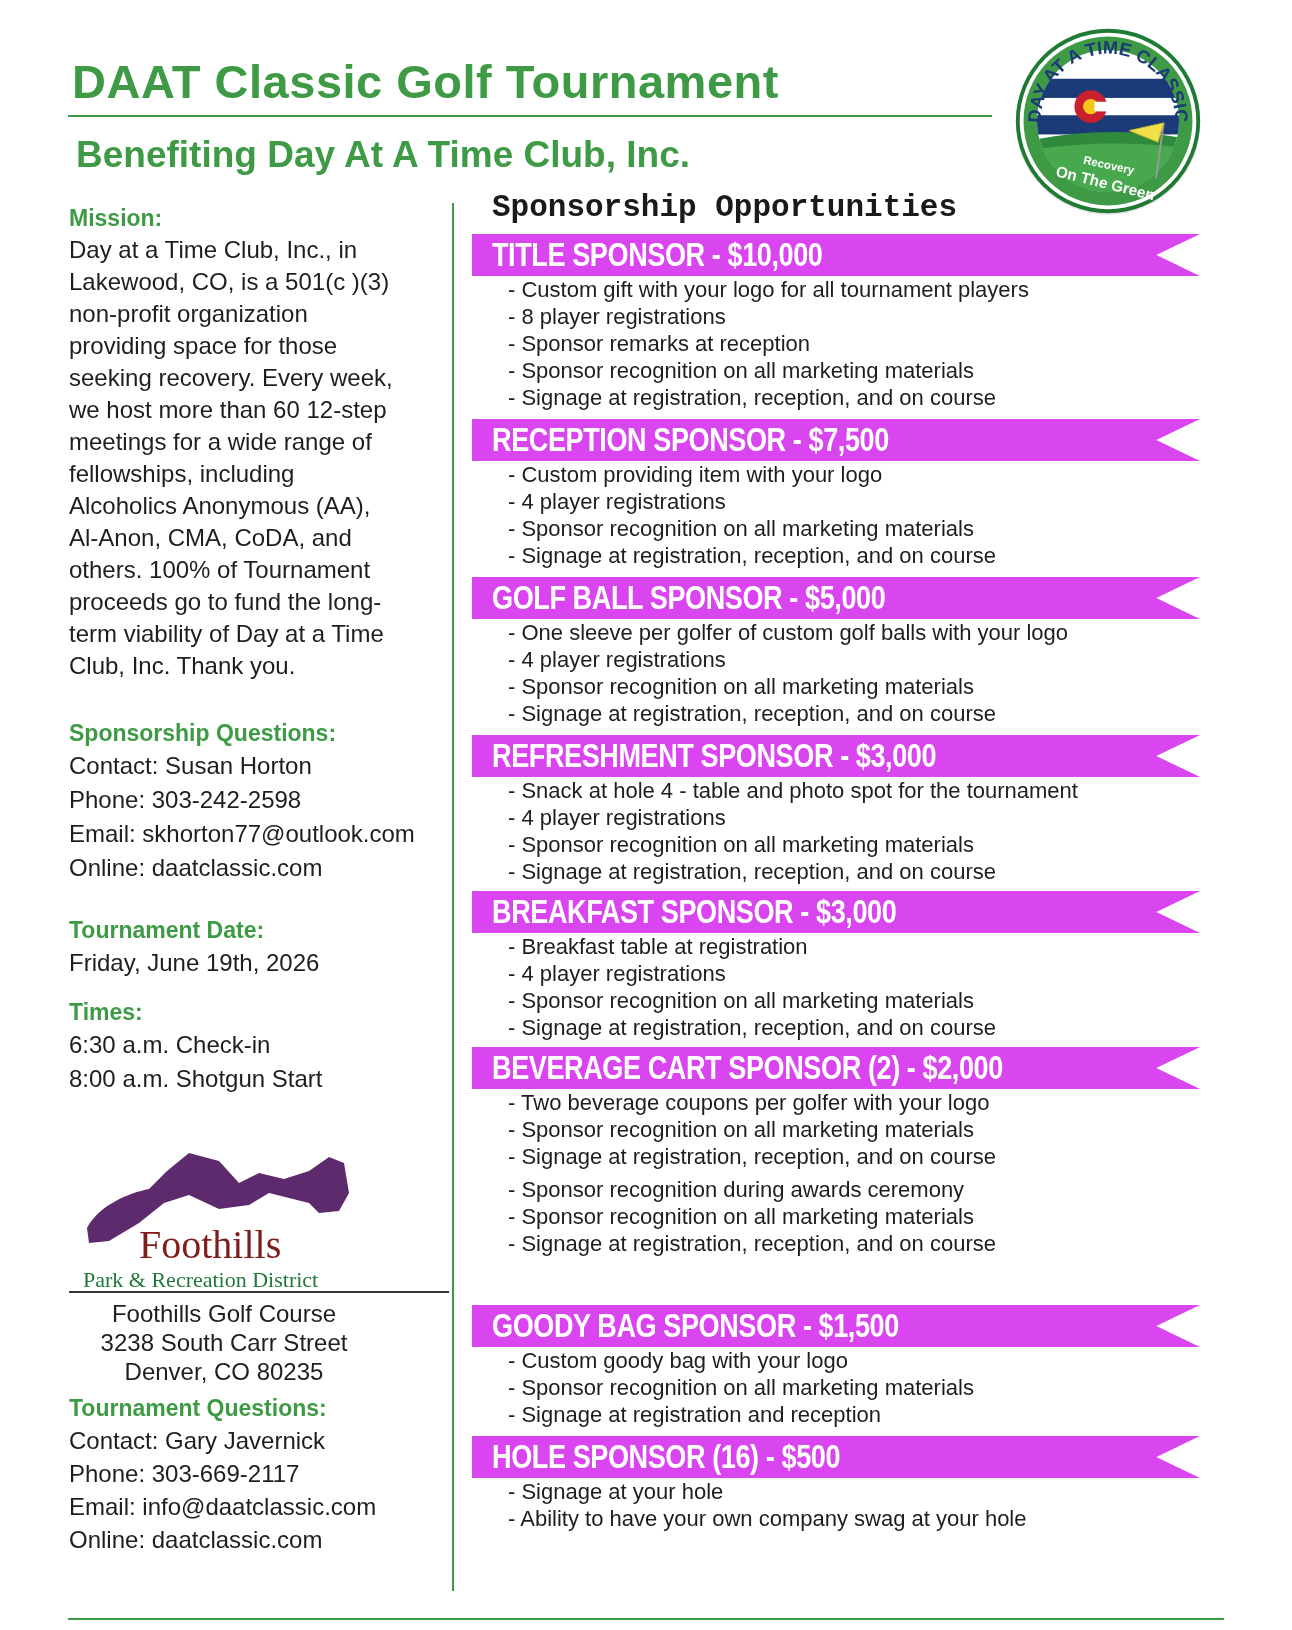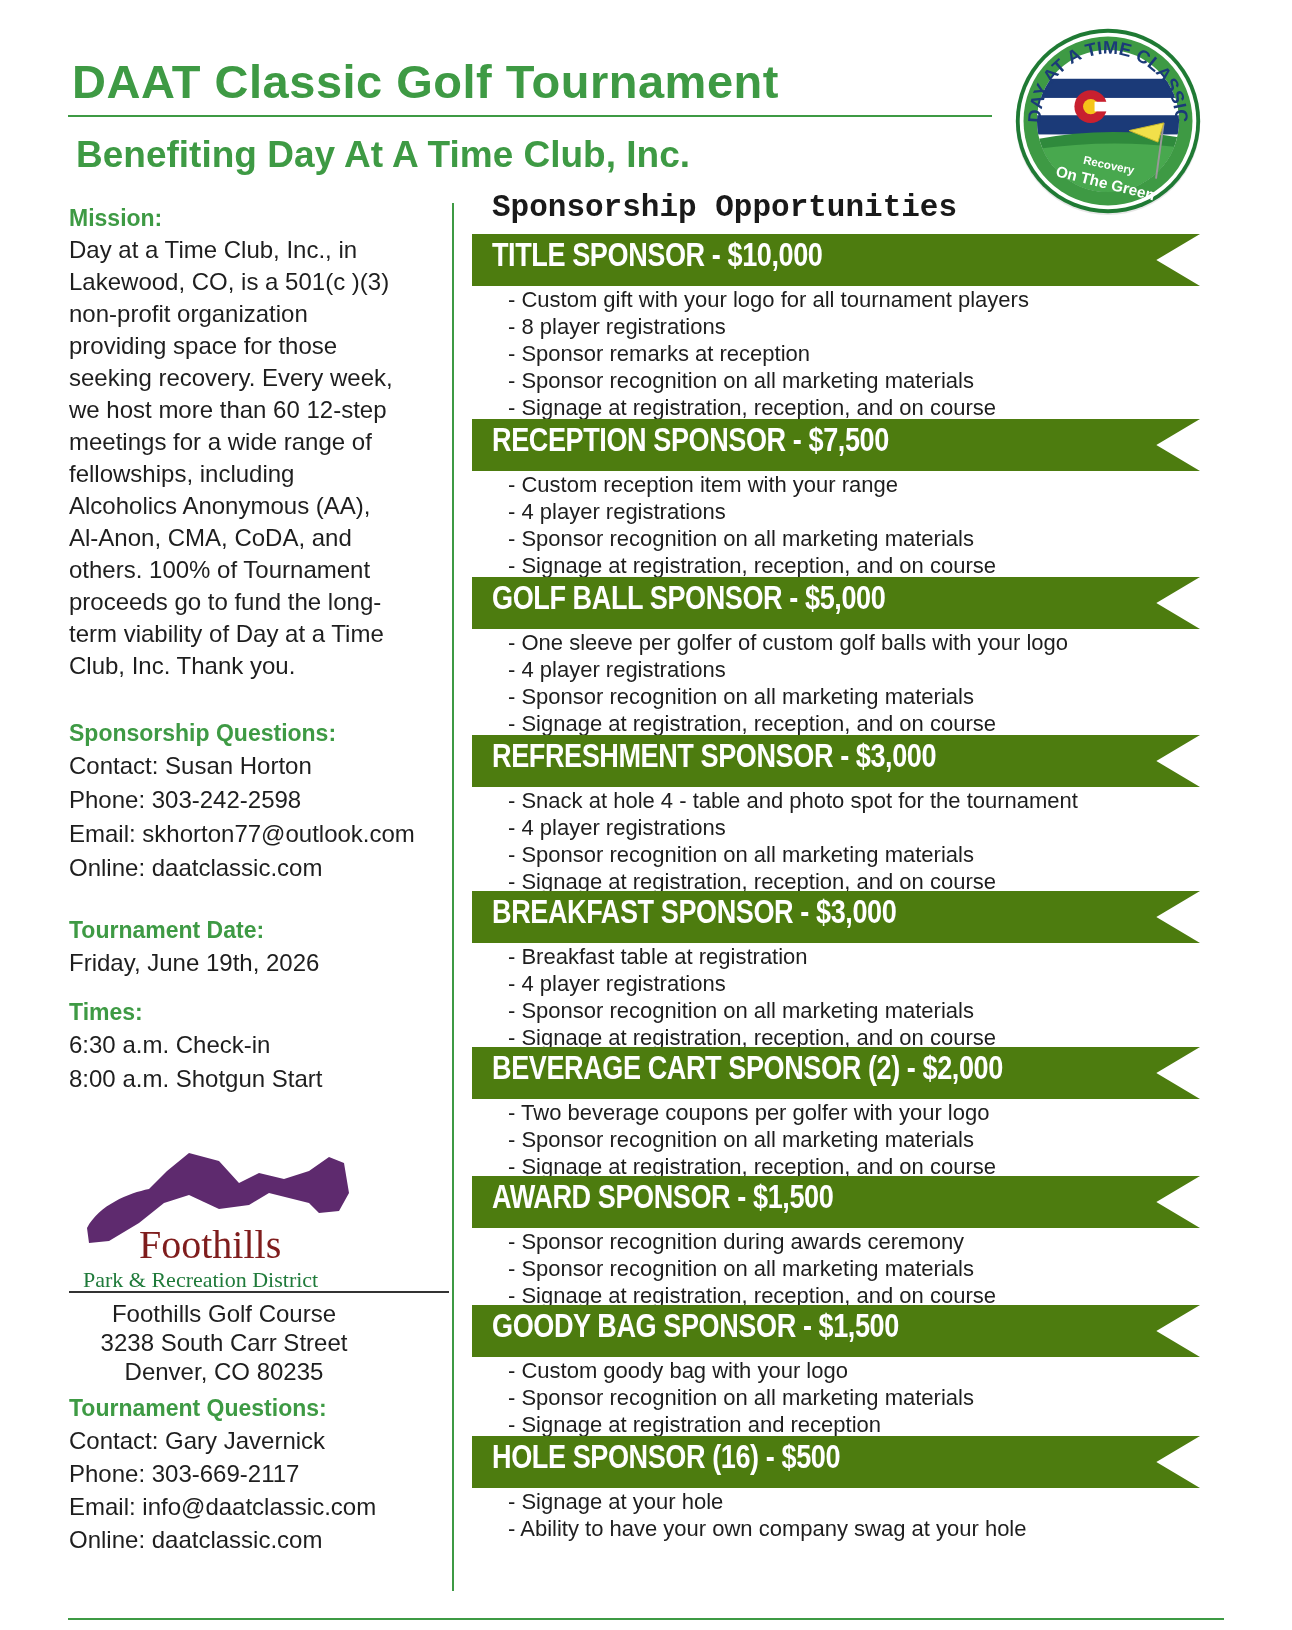--- a/index.html
+++ b/index.html
@@ -15,21 +15,21 @@
   .lt{font-size:24px;line-height:32px;color:#1e1e1e;margin:0;}
   .block{position:absolute;left:0;width:380px;}
   .center{text-align:center;}
 
   .logo-foot{position:absolute;left:0;top:938px;width:380px;height:150px;}
   .foot-rule{position:absolute;left:0;top:1086px;width:380px;height:2px;background:#333;}
 
   .right{position:absolute;left:492px;top:190px;width:730px;}
   .so-head{font-size:31px;font-weight:bold;color:#1a1a1a;margin:0 0 0 0;font-family:Liberation Mono, monospace;}
   .tier{position:absolute;left:0;width:728px;}
-  .banner{position:relative;height:52px;background:#4d7c0f;
+  .banner{position:relative;height:42px;background:#d946ef;
           clip-path:polygon(0 0,100% 0,94% 50%,100% 100%,0 100%);}
   .banner span{position:absolute;left:20px;top:2px;font-family:"Liberation Sans",sans-serif;font-weight:bold;
                font-size:33px;color:#fff;letter-spacing:-0.5px;transform:scaleX(0.82);transform-origin:left center;white-space:nowrap;}
   .perks{list-style:none;margin:0;padding:0 0 0 36px;}
   .perks li{font-size:22px;line-height:27px;color:#1e1e1e;white-space:nowrap;}
 
   .badge{position:absolute;left:1012px;top:25px;width:192px;height:192px;}
 </style>
 </head>
 <body>
@@ -150,21 +150,21 @@
       <li>- Sponsor recognition on all marketing materials</li>
       <li>- Signage at registration, reception, and on course</li>
     </ul>
   </div>
 
   <div class="tier" style="top:419px">
     <div class="banner">
         <span>RECEPTION SPONSOR - $7,500</span>
       </div>
     <ul class="perks">
-      <li>- Custom reception item with your range</li>
+      <li>- Custom providing item with your logo</li>
       <li>- 4 player registrations</li>
       <li>- Sponsor recognition on all marketing materials</li>
       <li>- Signage at registration, reception, and on course</li>
     </ul>
   </div>
 
   <div class="tier" style="top:577px">
     <div class="banner">
         <span>GOLF BALL SPONSOR - $5,000</span>
       </div>
@@ -205,23 +205,20 @@
         <span>BEVERAGE CART SPONSOR (2) - $2,000</span>
       </div>
     <ul class="perks">
       <li>- Two beverage coupons per golfer with your logo</li>
       <li>- Sponsor recognition on all marketing materials</li>
       <li>- Signage at registration, reception, and on course</li>
     </ul>
   </div>
 
   <div class="tier" style="top:1176px">
-    <div class="banner">
-        <span>AWARD SPONSOR - $1,500</span>
-      </div>
     <ul class="perks">
       <li>- Sponsor recognition during awards ceremony</li>
       <li>- Sponsor recognition on all marketing materials</li>
       <li>- Signage at registration, reception, and on course</li>
     </ul>
   </div>
 
   <div class="tier" style="top:1305px">
     <div class="banner">
         <span>GOODY BAG SPONSOR - $1,500</span>

